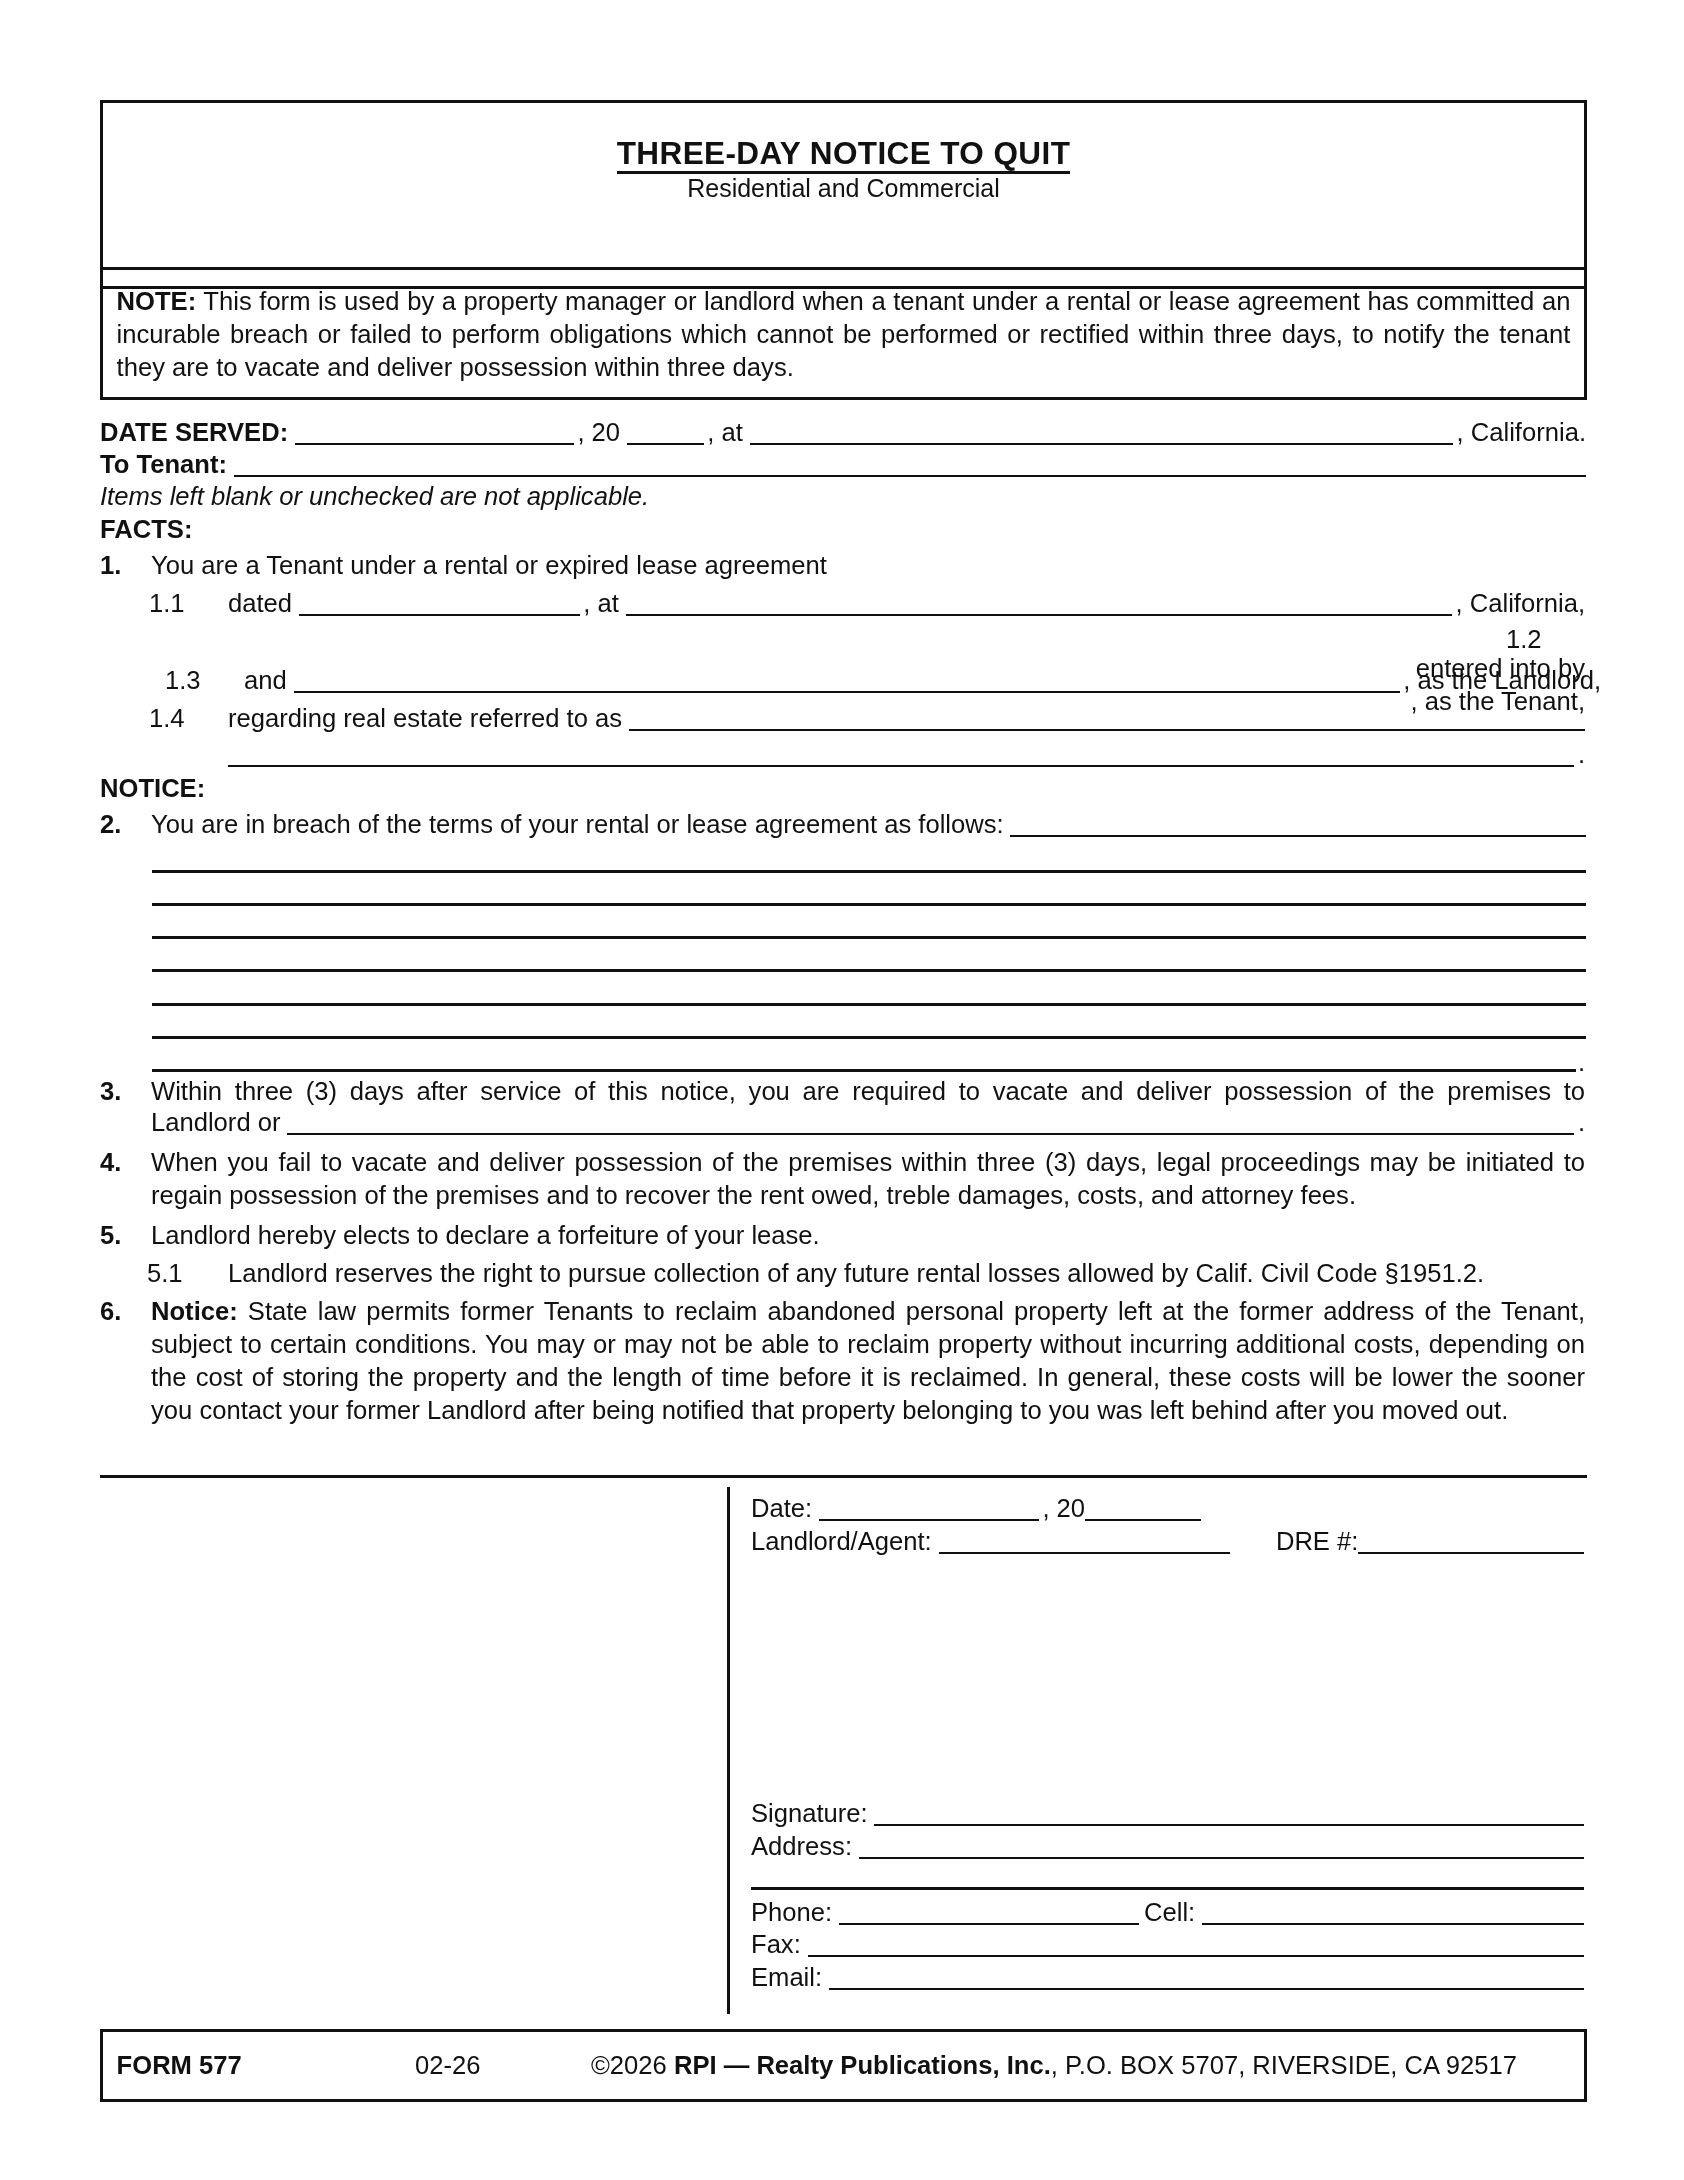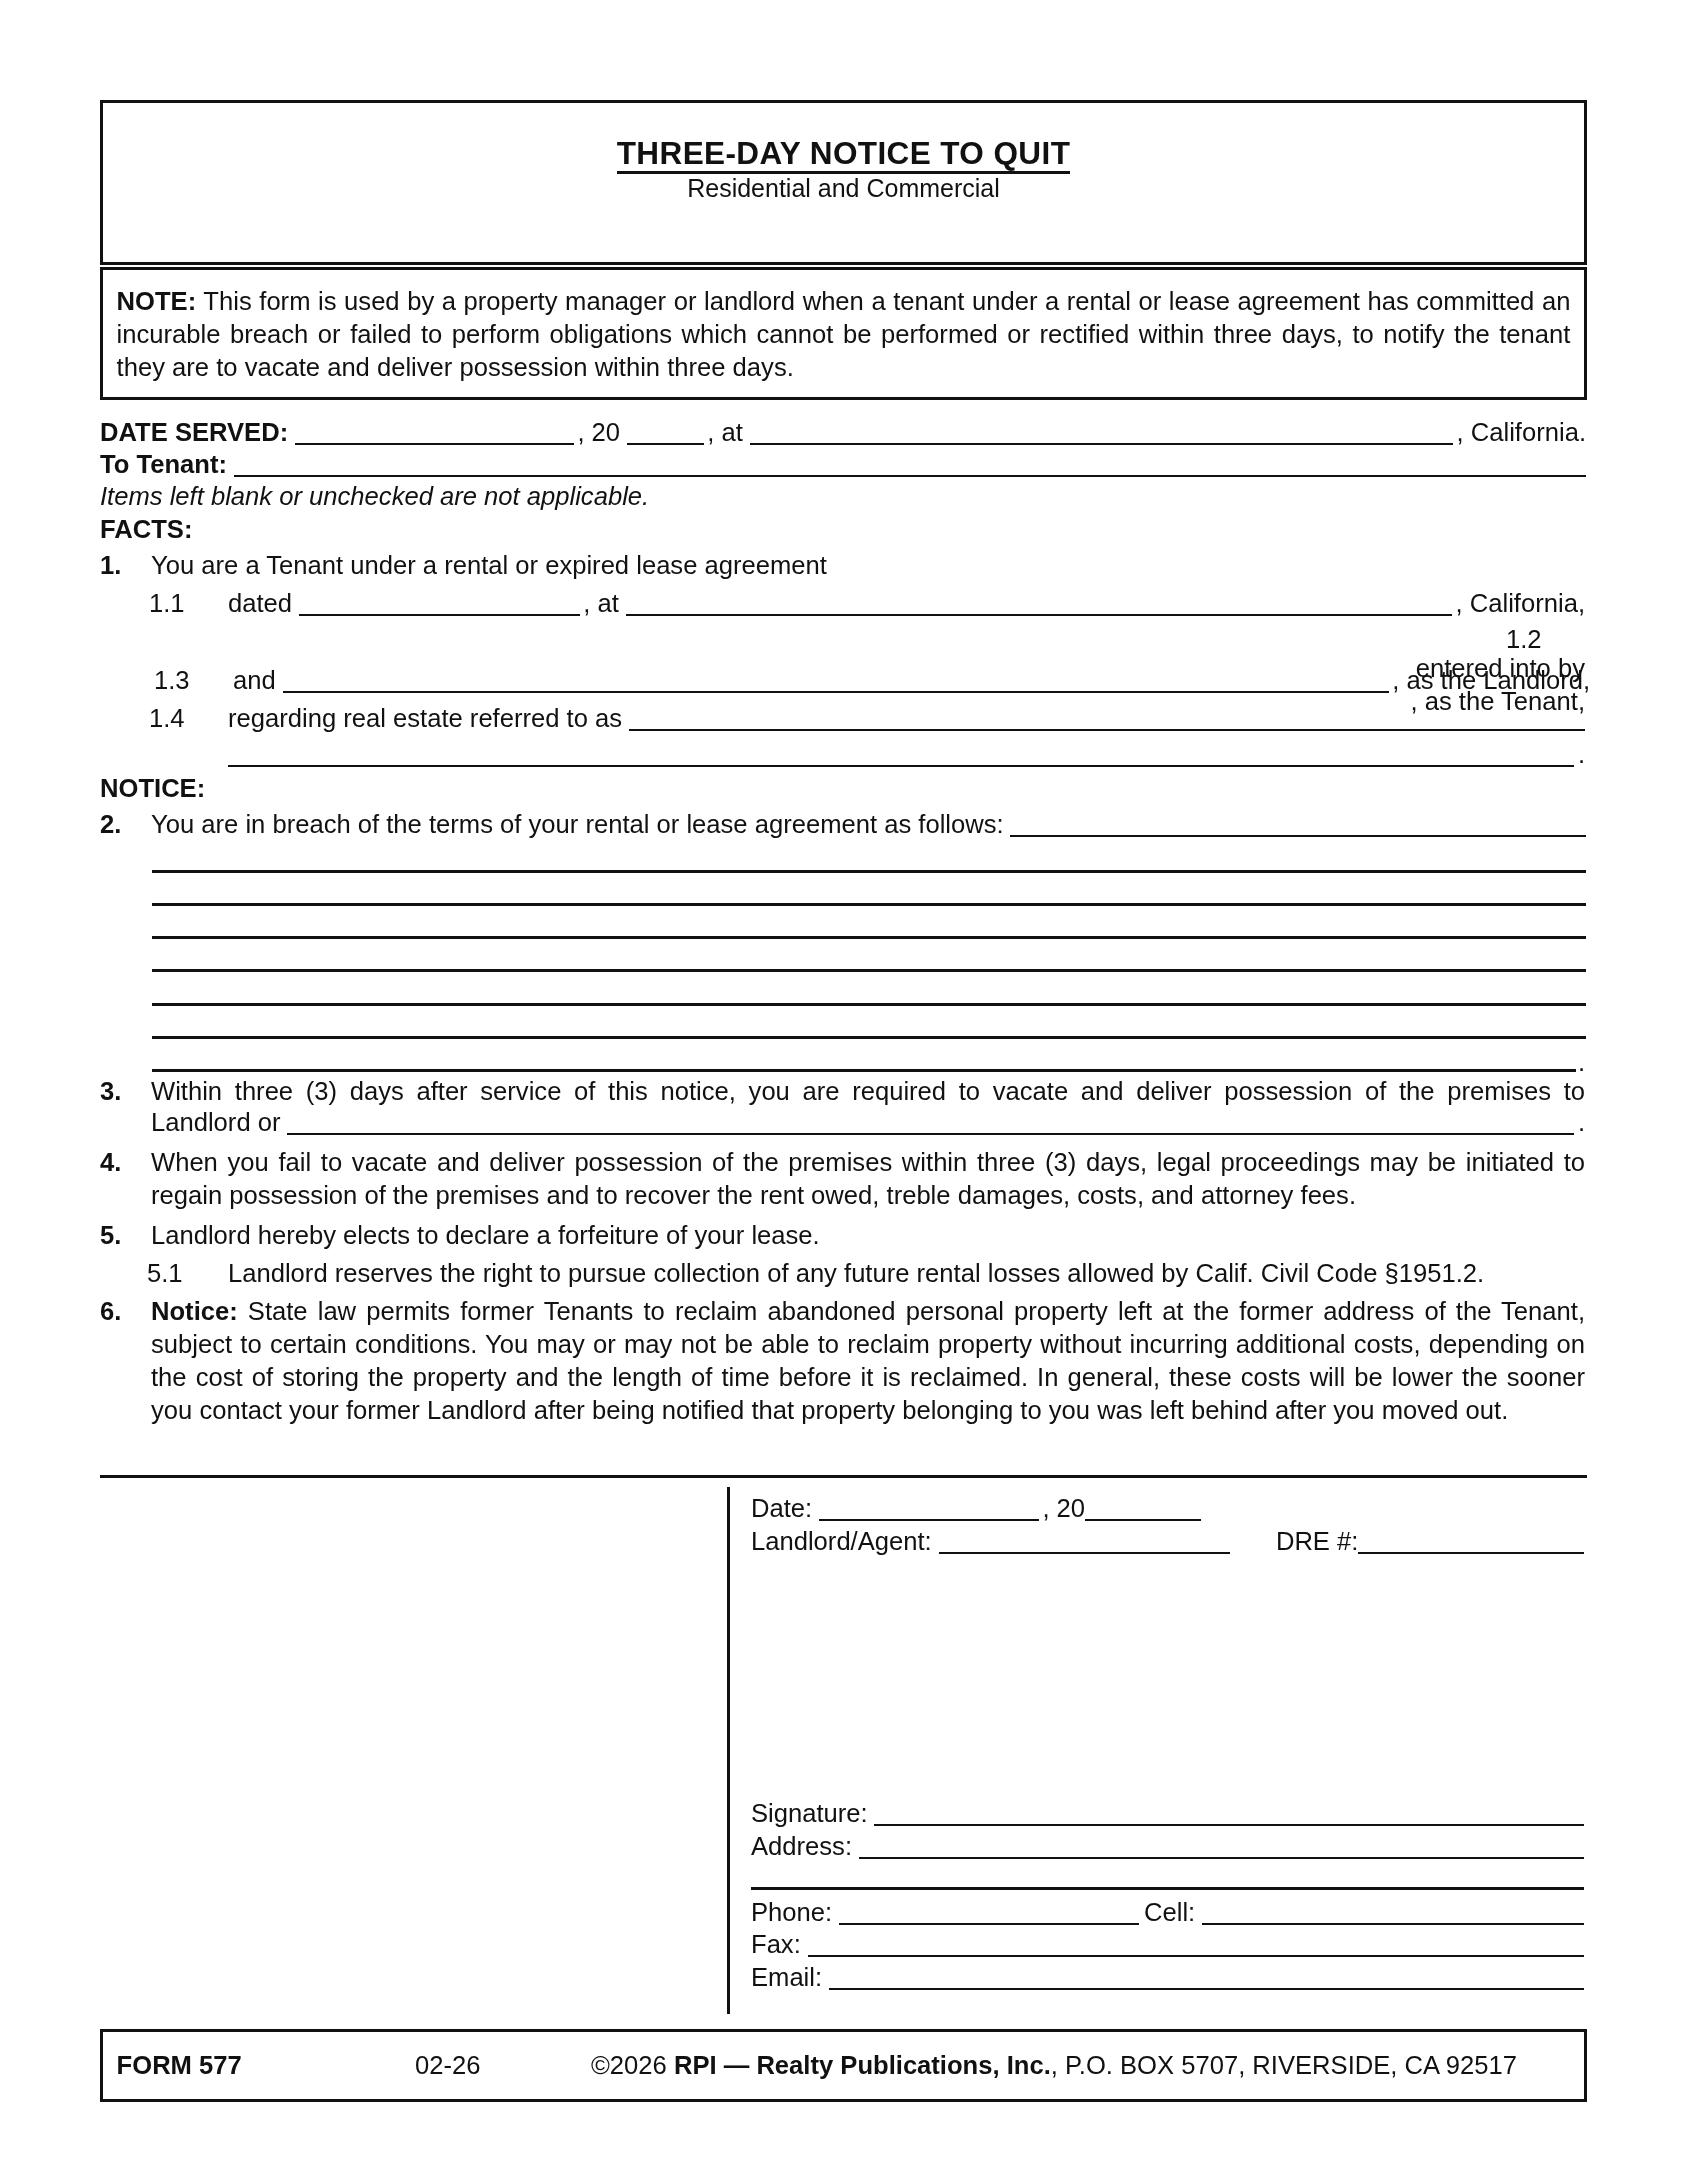--- a/index.html
+++ b/index.html
@@ -22,21 +22,21 @@
   .hline { position:absolute; height:2.6px; background:#111; }
   .para { position:absolute; left:151px; width:1434px; line-height:33px; text-align:justify; text-align-last:left; }
   .pnum { position:absolute; left:100px; font-weight:bold; line-height:33px; }
   .sig-row { position:absolute; left:751px; width:833px; display:flex; align-items:flex-end; white-space:nowrap; height:31px; line-height:29px; }
   .footer { position:absolute; left:100px; top:2013px; width:1487px; height:73px; border:3.4px solid #111; box-sizing:border-box;margin-top:16px; }
   .footer .f { position:absolute; top:19px; font-size:25.6px; white-space:nowrap; }
 </style>
 </head>
 <body>
 
-<div class="box" style="left:100px; top:100px; width:1487px; height:165px;">
+<div class="box" style="left:100px; top:100px; width:1487px; height:189px;">
   <div class="title"><span>THREE-DAY NOTICE TO QUIT</span></div>
   <div class="subtitle">Residential and Commercial</div>
 </div>
 
 <div class="box" style="left:100px; top:267px; width:1487px; height:133px;">
   <div class="note">
     <b>NOTE:</b>
     <span>This form is used by a property manager or landlord when a tenant under a rental or lease agreement has committed an incurable breach or failed to perform obligations which cannot be performed or rectified within three days, to notify the tenant they are to vacate and deliver possession within three days.</span>
   </div>
 </div>
@@ -78,21 +78,21 @@
   <span>, California,</span>
 </div>
 
 <div class="row" style="top:625px; left:149px; width:1436px;flex-direction:column;">
   <span class="subnum">1.2</span>
   <span>entered into by</span>
   <span class="blank"></span>
   <span>, as the Tenant,</span>
 </div>
 
-<div class="row" style="top:664px; left:154px; width:1436px;">
+<div class="row" style="top:664px; left:165px; width:1436px;">
   <span class="subnum">1.3</span>
   <span>and</span>
   <span class="blank"></span>
   <span>, as the Landlord,</span>
 </div>
 
 <div class="row" style="top:702px; left:149px; width:1436px;">
   <span class="subnum">1.4</span>
   <span>regarding real estate referred to as</span>
   <span class="blank" style="margin-right:0;"></span>

